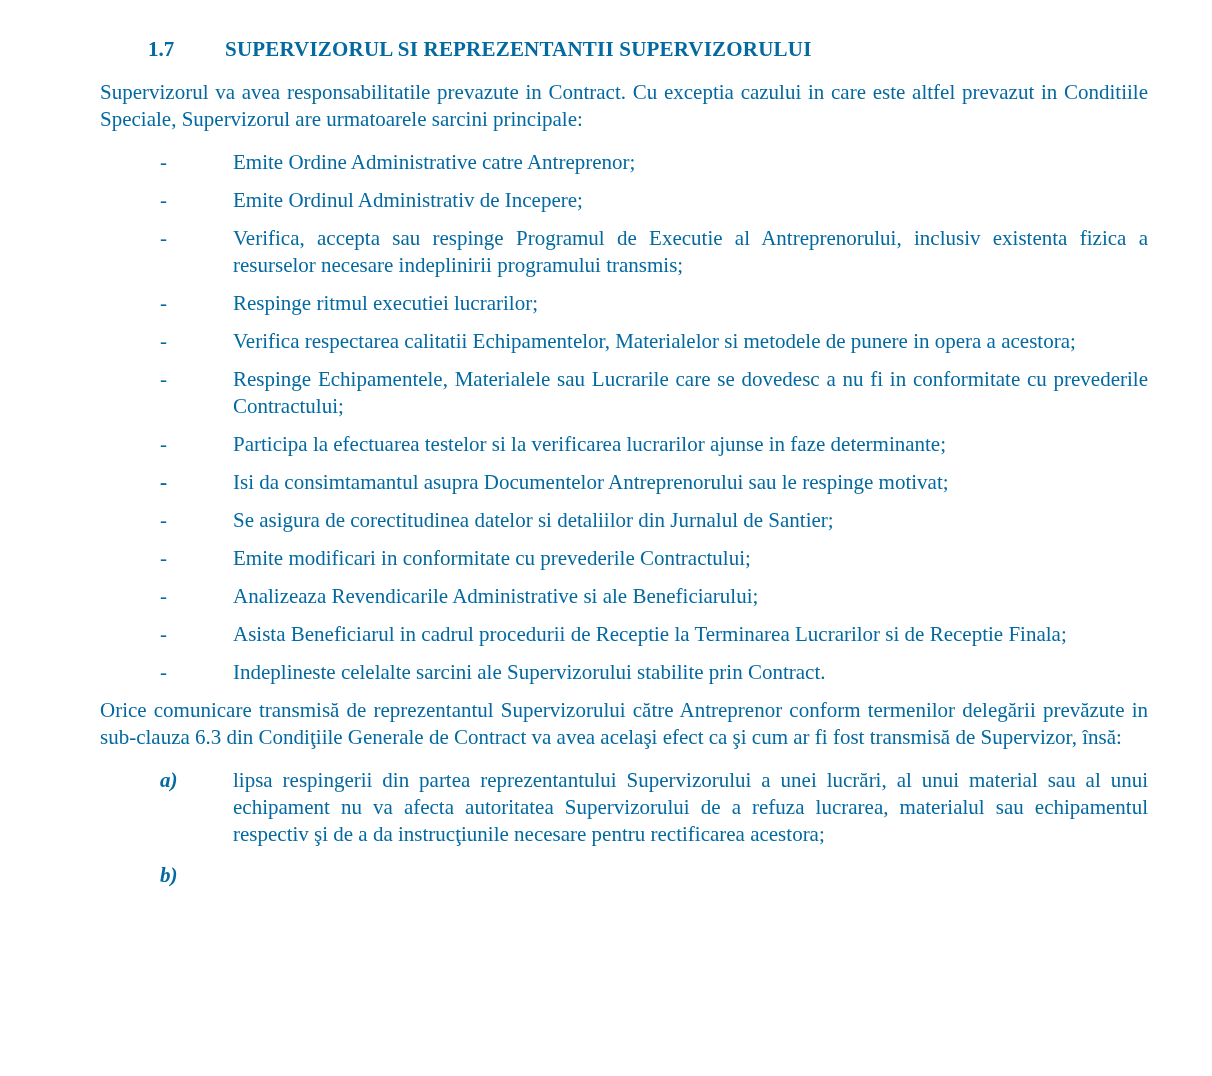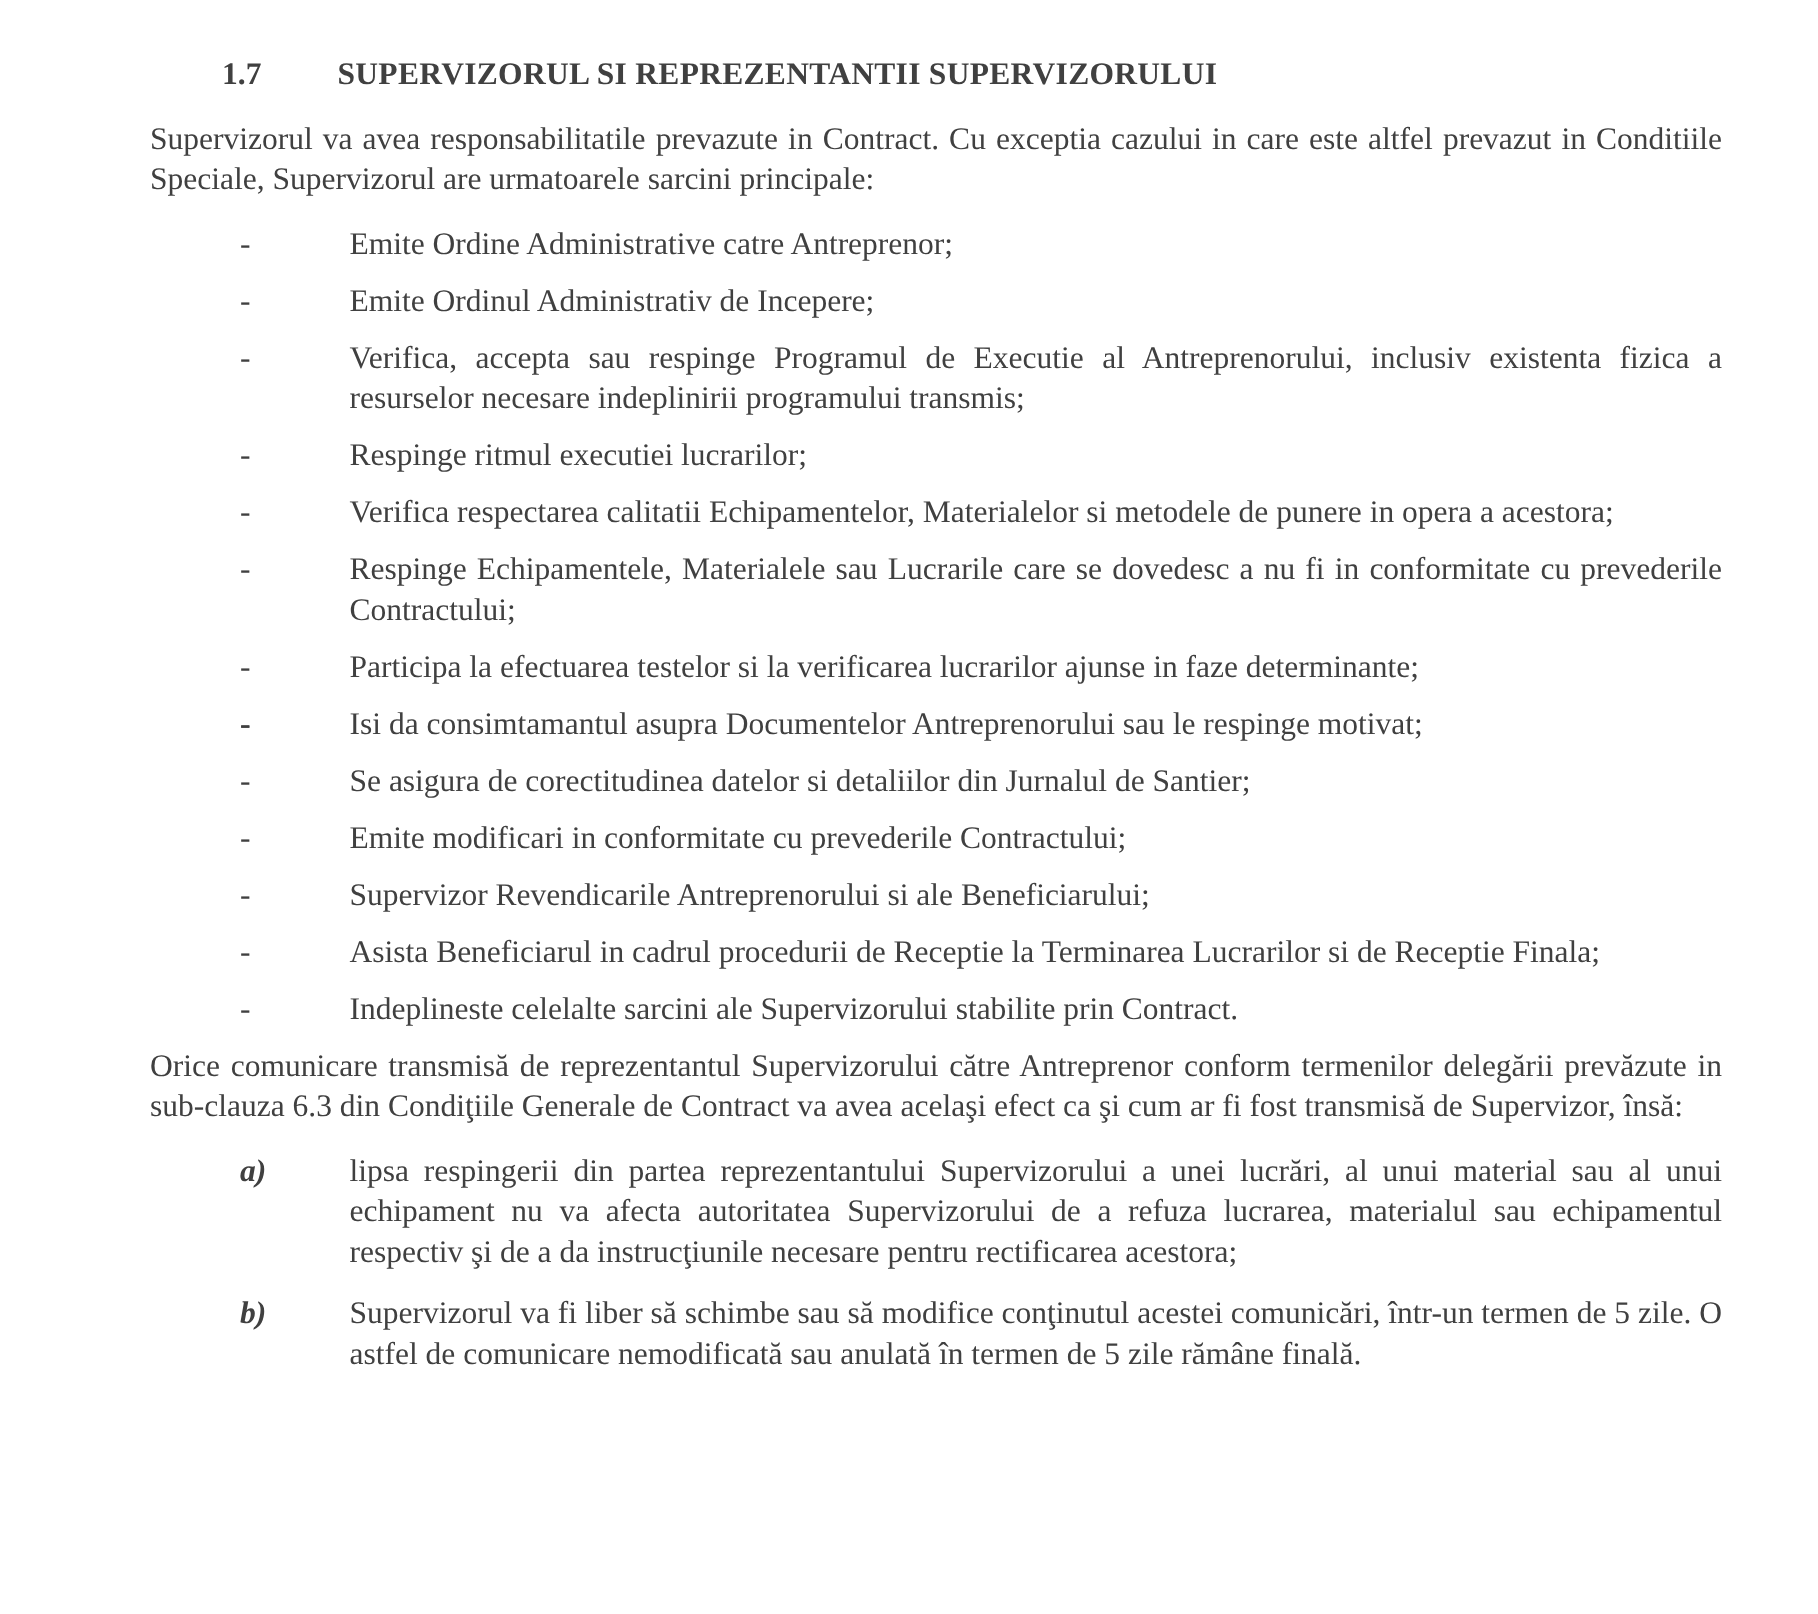--- a/index.html
+++ b/index.html
@@ -12,21 +12,21 @@
     position: relative;
     width: 1212px;
     height: 1076px;
     box-sizing: border-box;
     background: #ffffff;
     padding: 36px 64px 0 100px;
     overflow: hidden;
     font-family: "Liberation Serif", "DejaVu Serif", serif;
     font-size: 21px;
     line-height: 27px;
-    color: #404040;
+    color: #0369a1;
     -webkit-font-smoothing: antialiased;
   }
   .heading {
     padding-left: 48px;
     font-weight: bold;
     margin: 0 0 16px 0;
     white-space: nowrap;
   }
   .heading .h-num {
     display: inline-block;
@@ -86,26 +86,26 @@
     <div class="duty"><span class="dash">-</span><span>Emite Ordinul Administrativ de Incepere;</span></div>
     <div class="duty"><span class="dash">-</span><span>Verifica, accepta sau respinge Programul de Executie al Antreprenorului, inclusiv existenta fizica a resurselor necesare indeplinirii programului transmis;</span></div>
     <div class="duty"><span class="dash">-</span><span>Respinge ritmul executiei lucrarilor;</span></div>
     <div class="duty"><span class="dash">-</span><span>Verifica respectarea calitatii Echipamentelor, Materialelor si metodele de punere in opera a acestora;</span></div>
     <div class="duty"><span class="dash">-</span><span>Respinge Echipamentele, Materialele sau Lucrarile care se dovedesc a nu fi in conformitate cu prevederile Contractului;</span></div>
     <div class="duty"><span class="dash">-</span><span>Participa la efectuarea testelor si la verificarea lucrarilor ajunse in faze determinante;</span></div>
     <div class="duty"><span class="dash">-</span></div>
     <div class="duty"><span class="dash">-</span><span>Isi da consimtamantul asupra Documentelor Antreprenorului sau le respinge motivat;</span></div>
     <div class="duty"><span class="dash">-</span><span>Se asigura de corectitudinea datelor si detaliilor din Jurnalul de Santier;</span></div>
     <div class="duty"><span class="dash">-</span><span>Emite modificari in conformitate cu prevederile Contractului;</span></div>
-    <div class="duty"><span class="dash">-</span><span>Supervizor Revendicarile Antreprenorului si ale Beneficiarului;</span></div>
+    <div class="duty"><span class="dash">-</span><span>Analizeaza Revendicarile Administrative si ale Beneficiarului;</span></div>
     <div class="duty"><span class="dash">-</span><span>Asista Beneficiarul in cadrul procedurii de Receptie la Terminarea Lucrarilor si de Receptie Finala;</span></div>
     <div class="duty"><span class="dash">-</span><span>Indeplineste celelalte sarcini ale Supervizorului stabilite prin Contract.</span></div>
   </div>
 
   <p class="para">Orice comunicare transmisă de reprezentantul Supervizorului către Antreprenor conform termenilor delegării prevăzute in sub-clauza 6.3 din Condiţiile Generale de Contract va avea acelaşi efect ca şi cum ar fi fost transmisă de Supervizor, însă:</p>
 
   <div class="subitems">
     <div class="subitem"><span class="sub-label">a)</span><span>lipsa respingerii din partea reprezentantului Supervizorului a unei lucrări, al unui material sau al unui echipament nu va afecta autoritatea Supervizorului de a refuza lucrarea, materialul sau echipamentul respectiv şi de a da instrucţiunile necesare pentru rectificarea acestora;</span></div>
-    <div class="subitem"><span class="sub-label">b)</span><span>Supervizorul va fi liber să schimbe sau să modifice conţinutul acestei comunicări, într-un termen de 5 zile. O astfel de comunicare nemodificată sau anulată în termen de 5 zile rămâne finală.</span></div>
+    <div class="subitem"><span class="sub-label">b)</span></div>
   </div>
 
 
 </div>
 
 </body></html>

